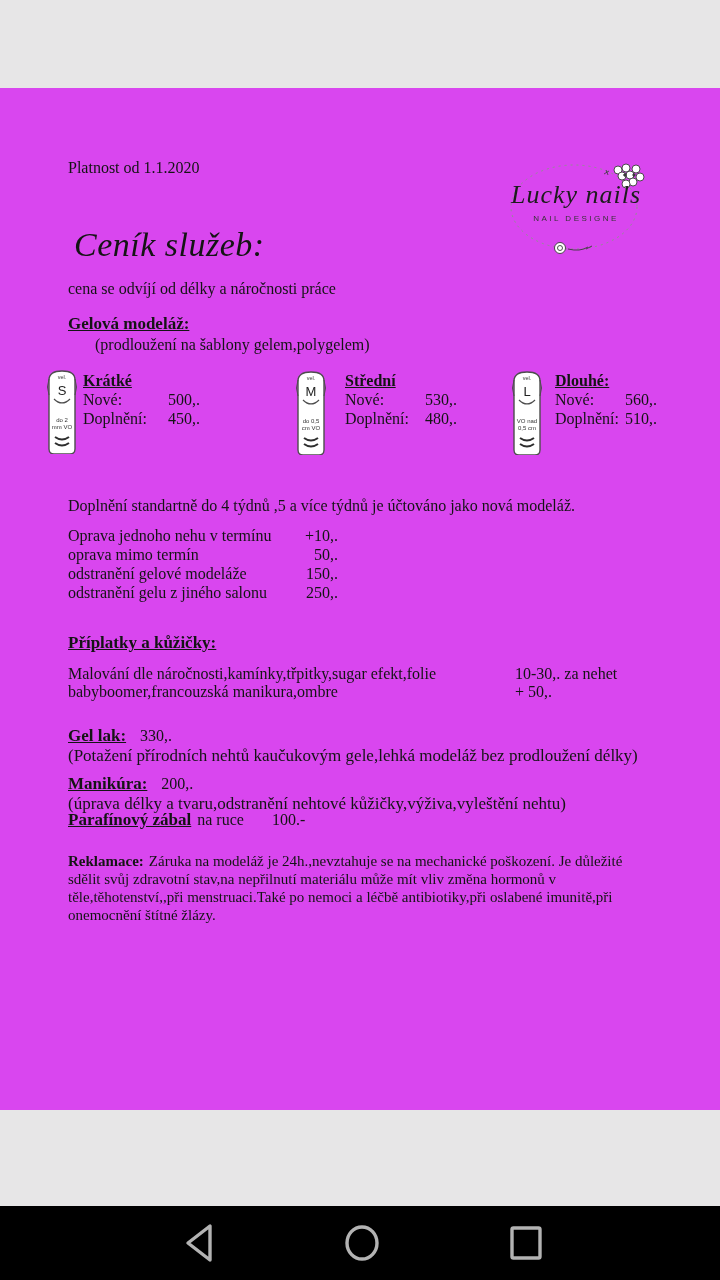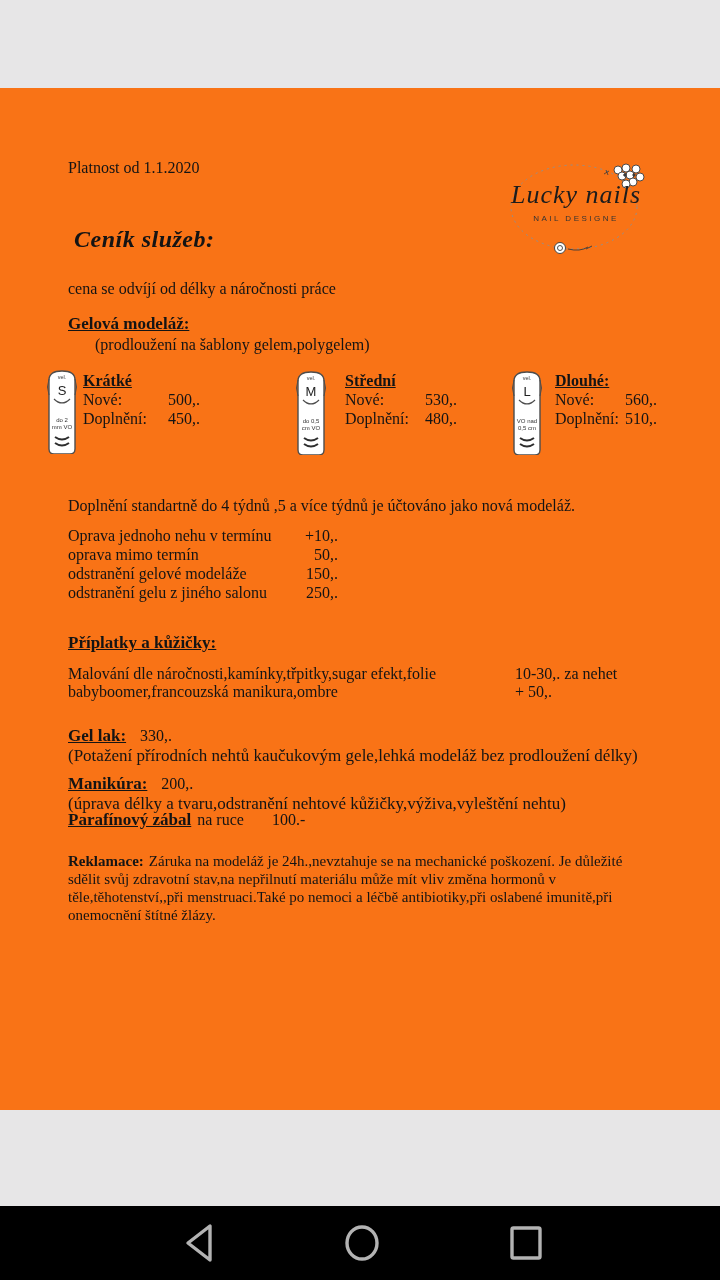--- a/index.html
+++ b/index.html
@@ -1,26 +1,26 @@
 <!DOCTYPE html>
 <html><head>
 <meta charset="utf-8">
 <style>
   html,body{margin:0;padding:0;}
   body{width:720px;height:1280px;background:#e7e6e7;font-family:"Liberation Serif","DejaVu Serif",serif;color:#141414;}
   .screen{position:relative;width:720px;height:1280px;overflow:hidden;}
   .band{position:absolute;left:0;width:720px;background:#e7e6e7;}
   .band.top{top:0;height:88px;}
   .band.bottom{top:1110px;height:96px;}
-  .page{position:absolute;left:0;top:88px;width:720px;height:1022px;background:#f97316;}
+  .page{position:absolute;left:0;top:88px;width:720px;height:1022px;background:#d946ef;}
   .abs{position:absolute;}
   .body-text{font-size:16px;line-height:18px;}
   .h-section{font-size:17px;font-weight:bold;text-decoration:underline;}
   .h-col{font-size:16px;font-weight:bold;text-decoration:underline;}
-  .title{font-size:24px;font-weight:bold;font-style:italic;letter-spacing:0.5px;}
+  .title{font-size:34px;font-weight:normal;font-style:italic;letter-spacing:0.5px;}
   
   .size-col .name{display:block;}
   .size-col .row{display:block;line-height:19px;}
   .size-col .lbl{display:inline-block;}
   .c1 .lbl{width:85px;}
   .c2 .lbl{width:80px;}
   .c3 .lbl{width:70px;}
   
   .repairs{width:270px;}
   .repairs .row{display:flex;justify-content:space-between;line-height:19px;}

